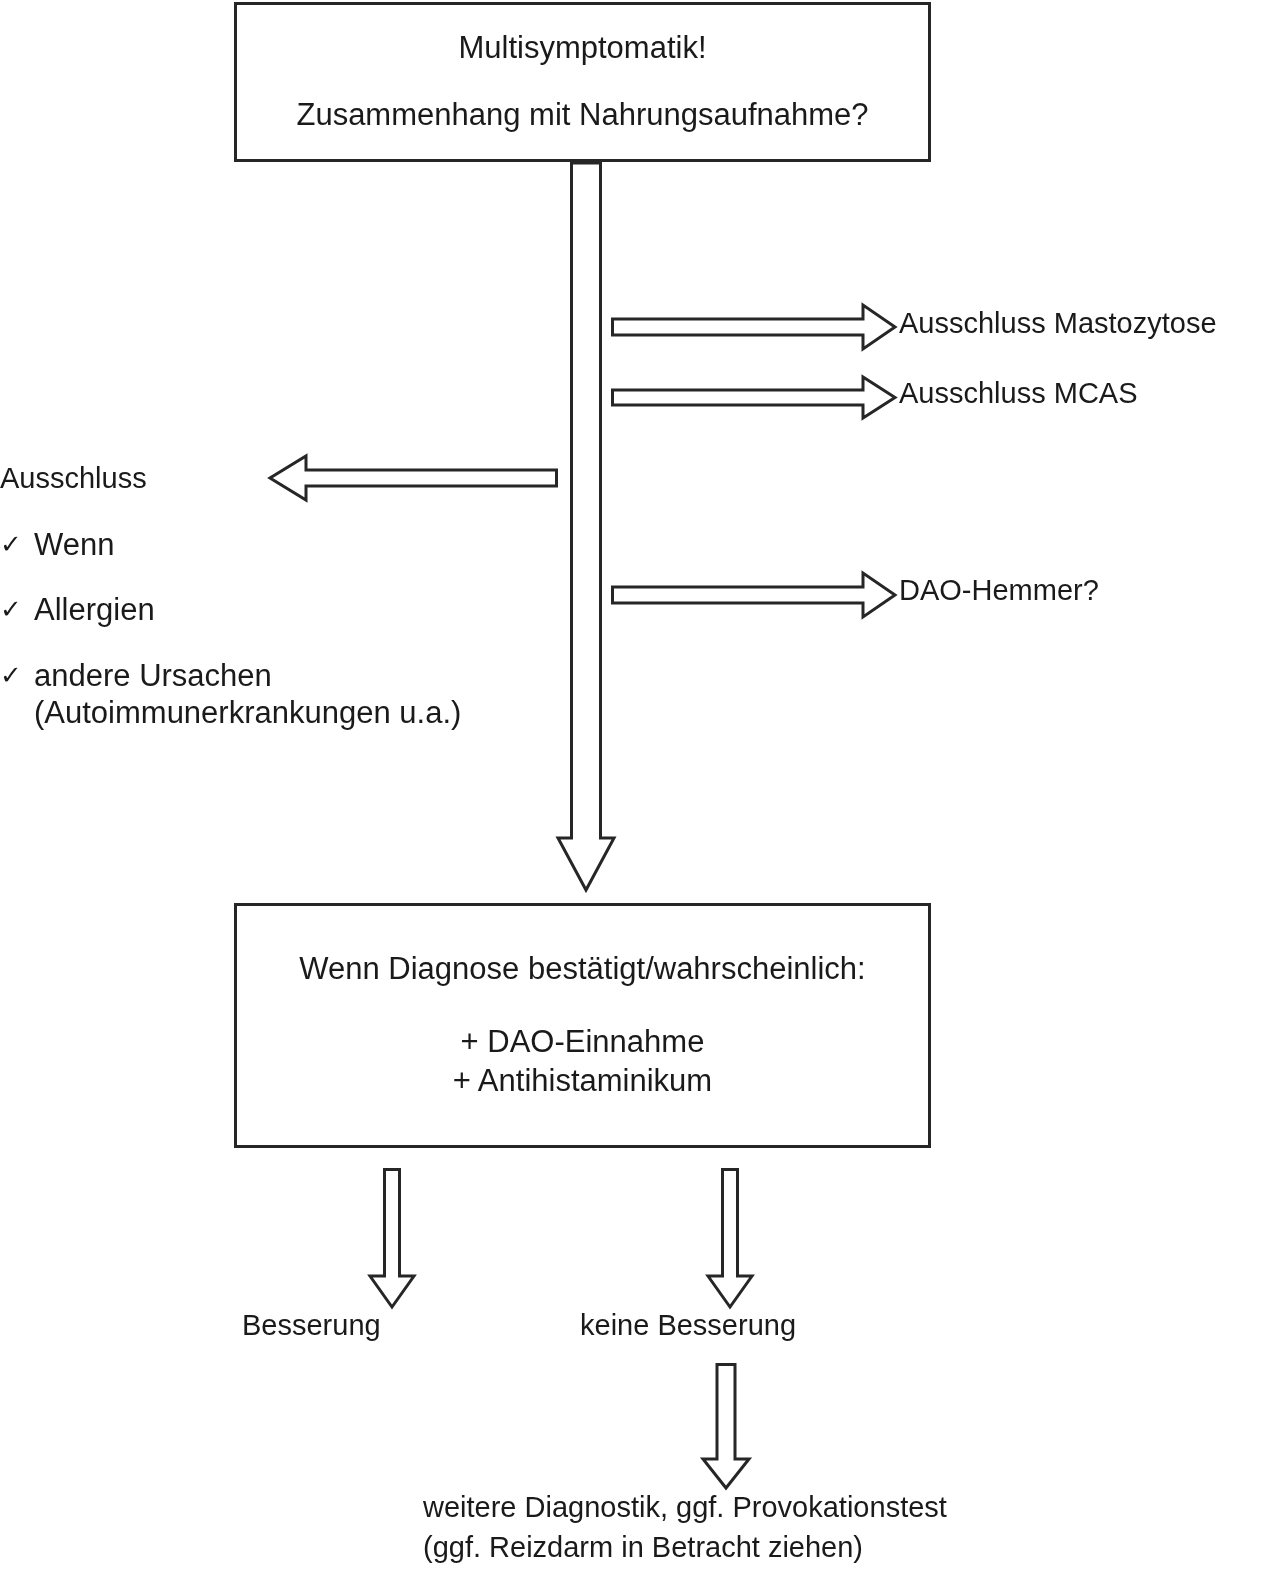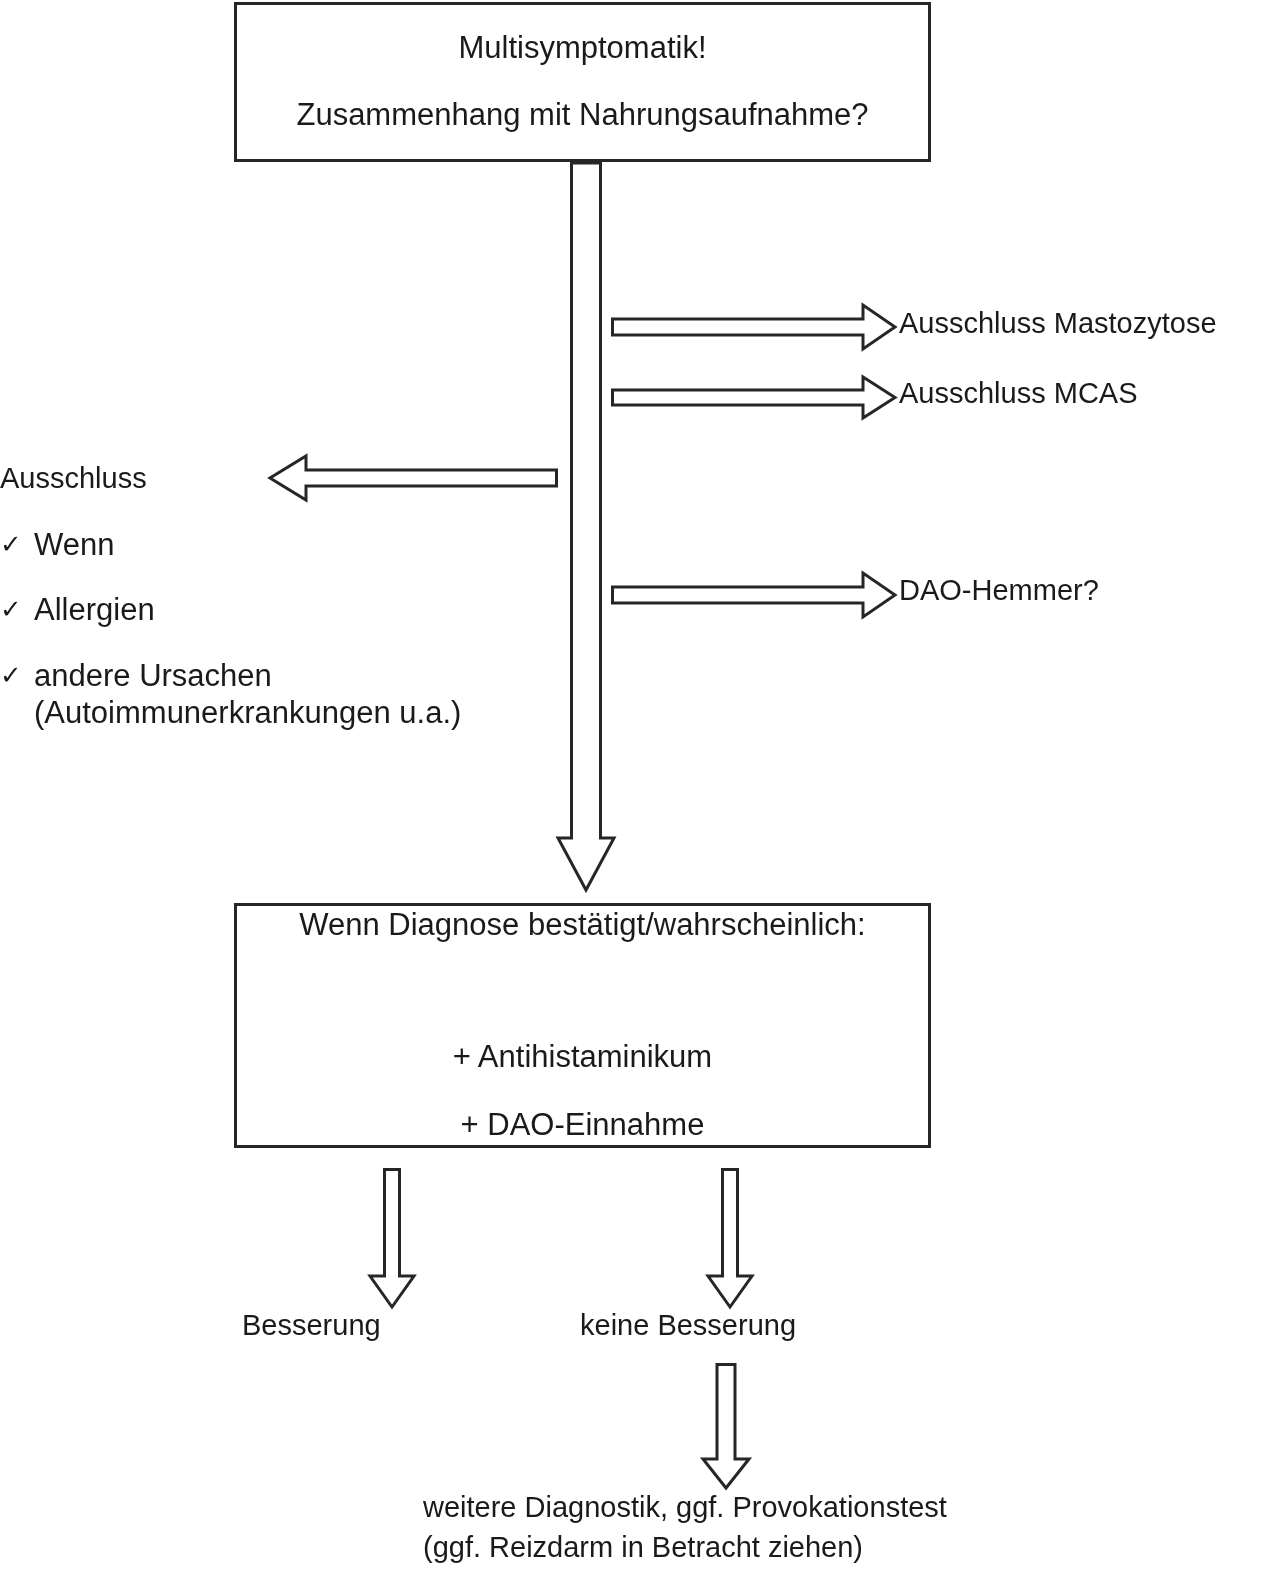--- a/index.html
+++ b/index.html
@@ -142,25 +142,25 @@
 (Autoimmunerkrankungen u.a.)</span>
   </div>
 
   <div class="arrow" style="left:611px; top:571px; width:286px; height:48px;">
     <svg width="286" height="48" viewBox="0 0 286 48">
       <path d="M 1.5 16 L 252 16 L 252 2 L 284 24 L 252 46 L 252 32 L 1.5 32 Z"></path>
     </svg>
   </div>
   <div class="label" style="left:899px; top:573px;">DAO-Hemmer?</div>
 
-  <div class="box" style="left:234px; top:903px; width:697px; height:245px;justify-content:space-between;">
+  <div class="box" style="left:234px; top:903px; width:697px; height:245px;">
     <div class="box-line">Wenn Diagnose bestätigt/wahrscheinlich:</div>
     <div class="gap-md"></div>
+    <div class="box-line">+ DAO-Einnahme</div>
     <div class="box-line">+ Antihistaminikum</div>
-    <div class="box-line">+ DAO-Einnahme</div>
   </div>
 
   <div class="arrow" style="left:366px; top:1168px; width:52px; height:142px;">
     <svg width="52" height="142" viewBox="0 0 52 142">
       <path d="M 18.5 1.5 L 33.5 1.5 L 33.5 108 L 48 108 L 26 139 L 4 108 L 18.5 108 Z"></path>
     </svg>
   </div>
   <div class="label center" style="left:242px; top:1308px; width:300px;">Besserung</div>
 
   <div class="arrow" style="left:704px; top:1168px; width:52px; height:142px;">

